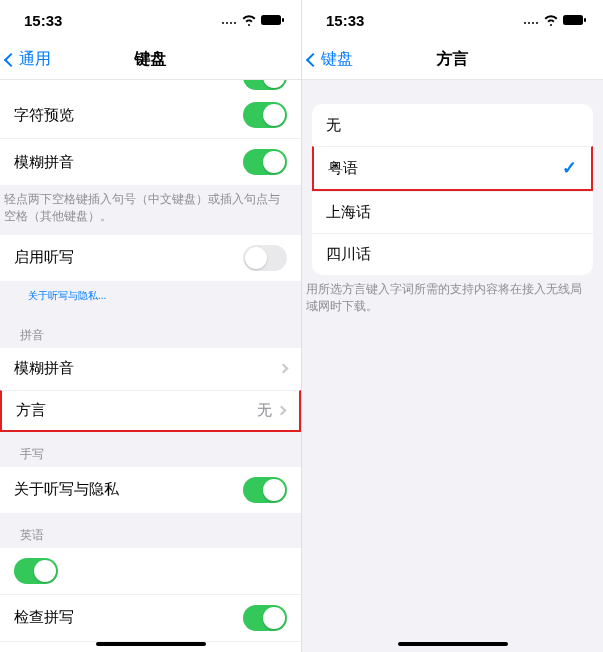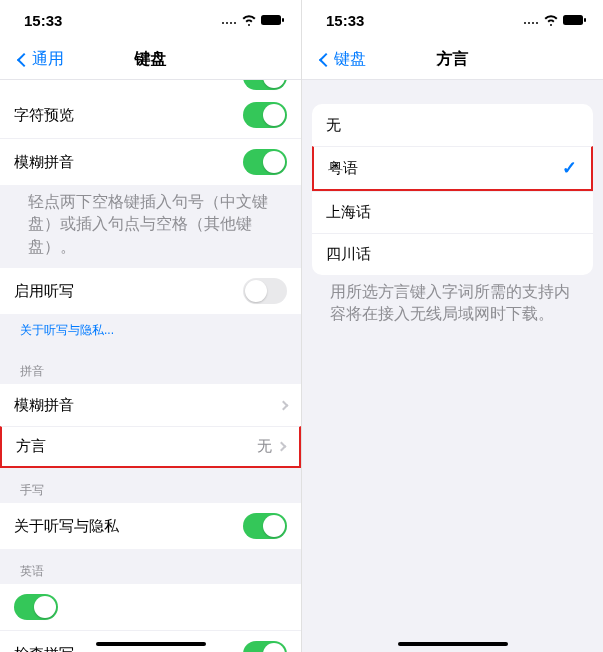--- a/index.html
+++ b/index.html
@@ -33,21 +33,21 @@
     .nav-bar {
       height: 40px;
       background: #fff;
       position: relative;
       display: flex;
       align-items: center;
       border-bottom: 1px solid #e5e5ea;
     }
     .nav-back {
       position: absolute;
-      left: 19px;
+      left: 6px;
       display: flex;
       align-items: center;
       color: #007aff;
       font-size: 16px;
     }
     .chevron-left {
       width: 10px; height: 10px;
       border-left: 2.5px solid #007aff;
       border-bottom: 2.5px solid #007aff;
       transform: rotate(45deg);
@@ -105,35 +105,36 @@
       border-right: 2px solid #c7c7cc;
       border-top: 2px solid #c7c7cc;
       transform: rotate(45deg);
     }
     .checkmark {
       color: #007aff;
       font-size: 18px;
       font-weight: 600;
     }
     .footer-text {
-      font-size: 16px;
+      font-size: 12px;
       color: #8e8e93;
-      padding: 6px 20px 10px 28px;
+      padding: 6px 20px 10px 4px;
       line-height: 1.4;
     }
     .section-header {
       font-size: 12px;
       color: #8e8e93;
       padding: 14px 20px 4px 20px;
       font-family: Liberation Mono, monospace;
     }
     .link-text {
-      font-size: 12px;
+      font-size: 10px;
       color: #007aff;
       padding: 8px 20px 10px 20px;
+      margin-left: 8px;
     }
     .detail-text { color: #8e8e93; font-size: 15px; }
     .highlight-box { border: 2px solid #e02020; }
     .home-indicator {
       position: absolute;
       bottom: 6px;
       left: 50%;
       transform: translateX(-50%);
       width: 110px;
       height: 4px;

